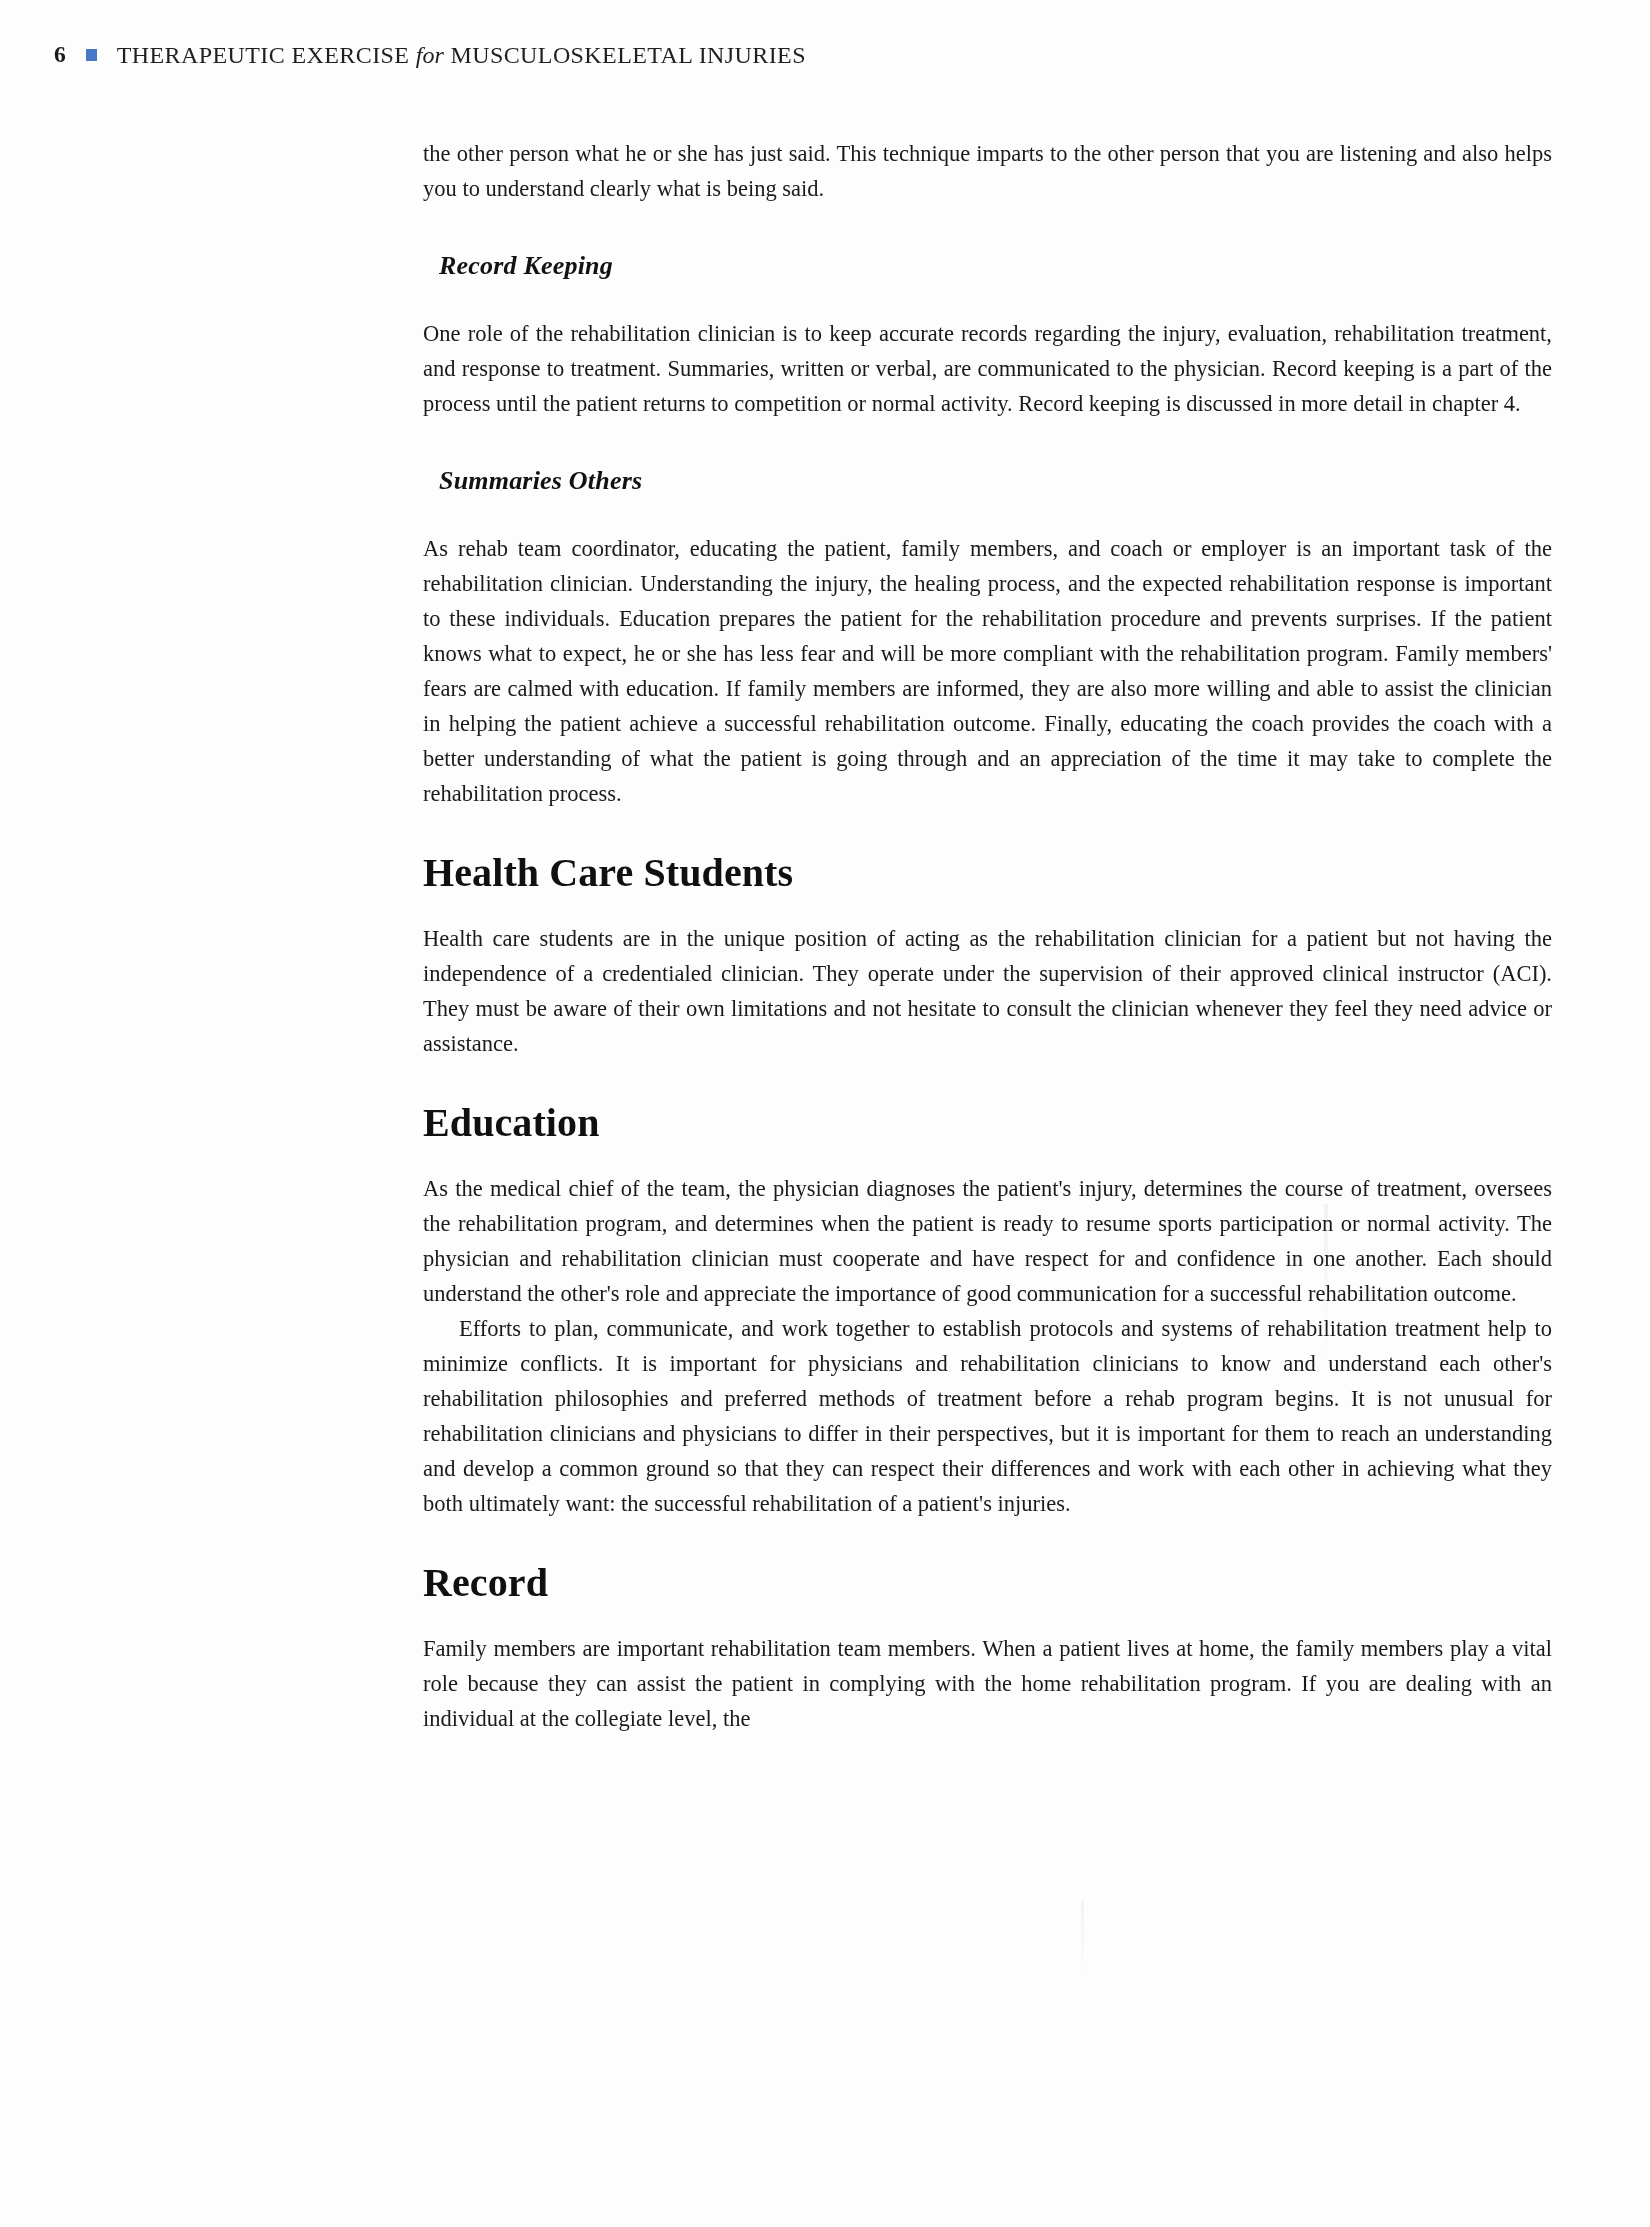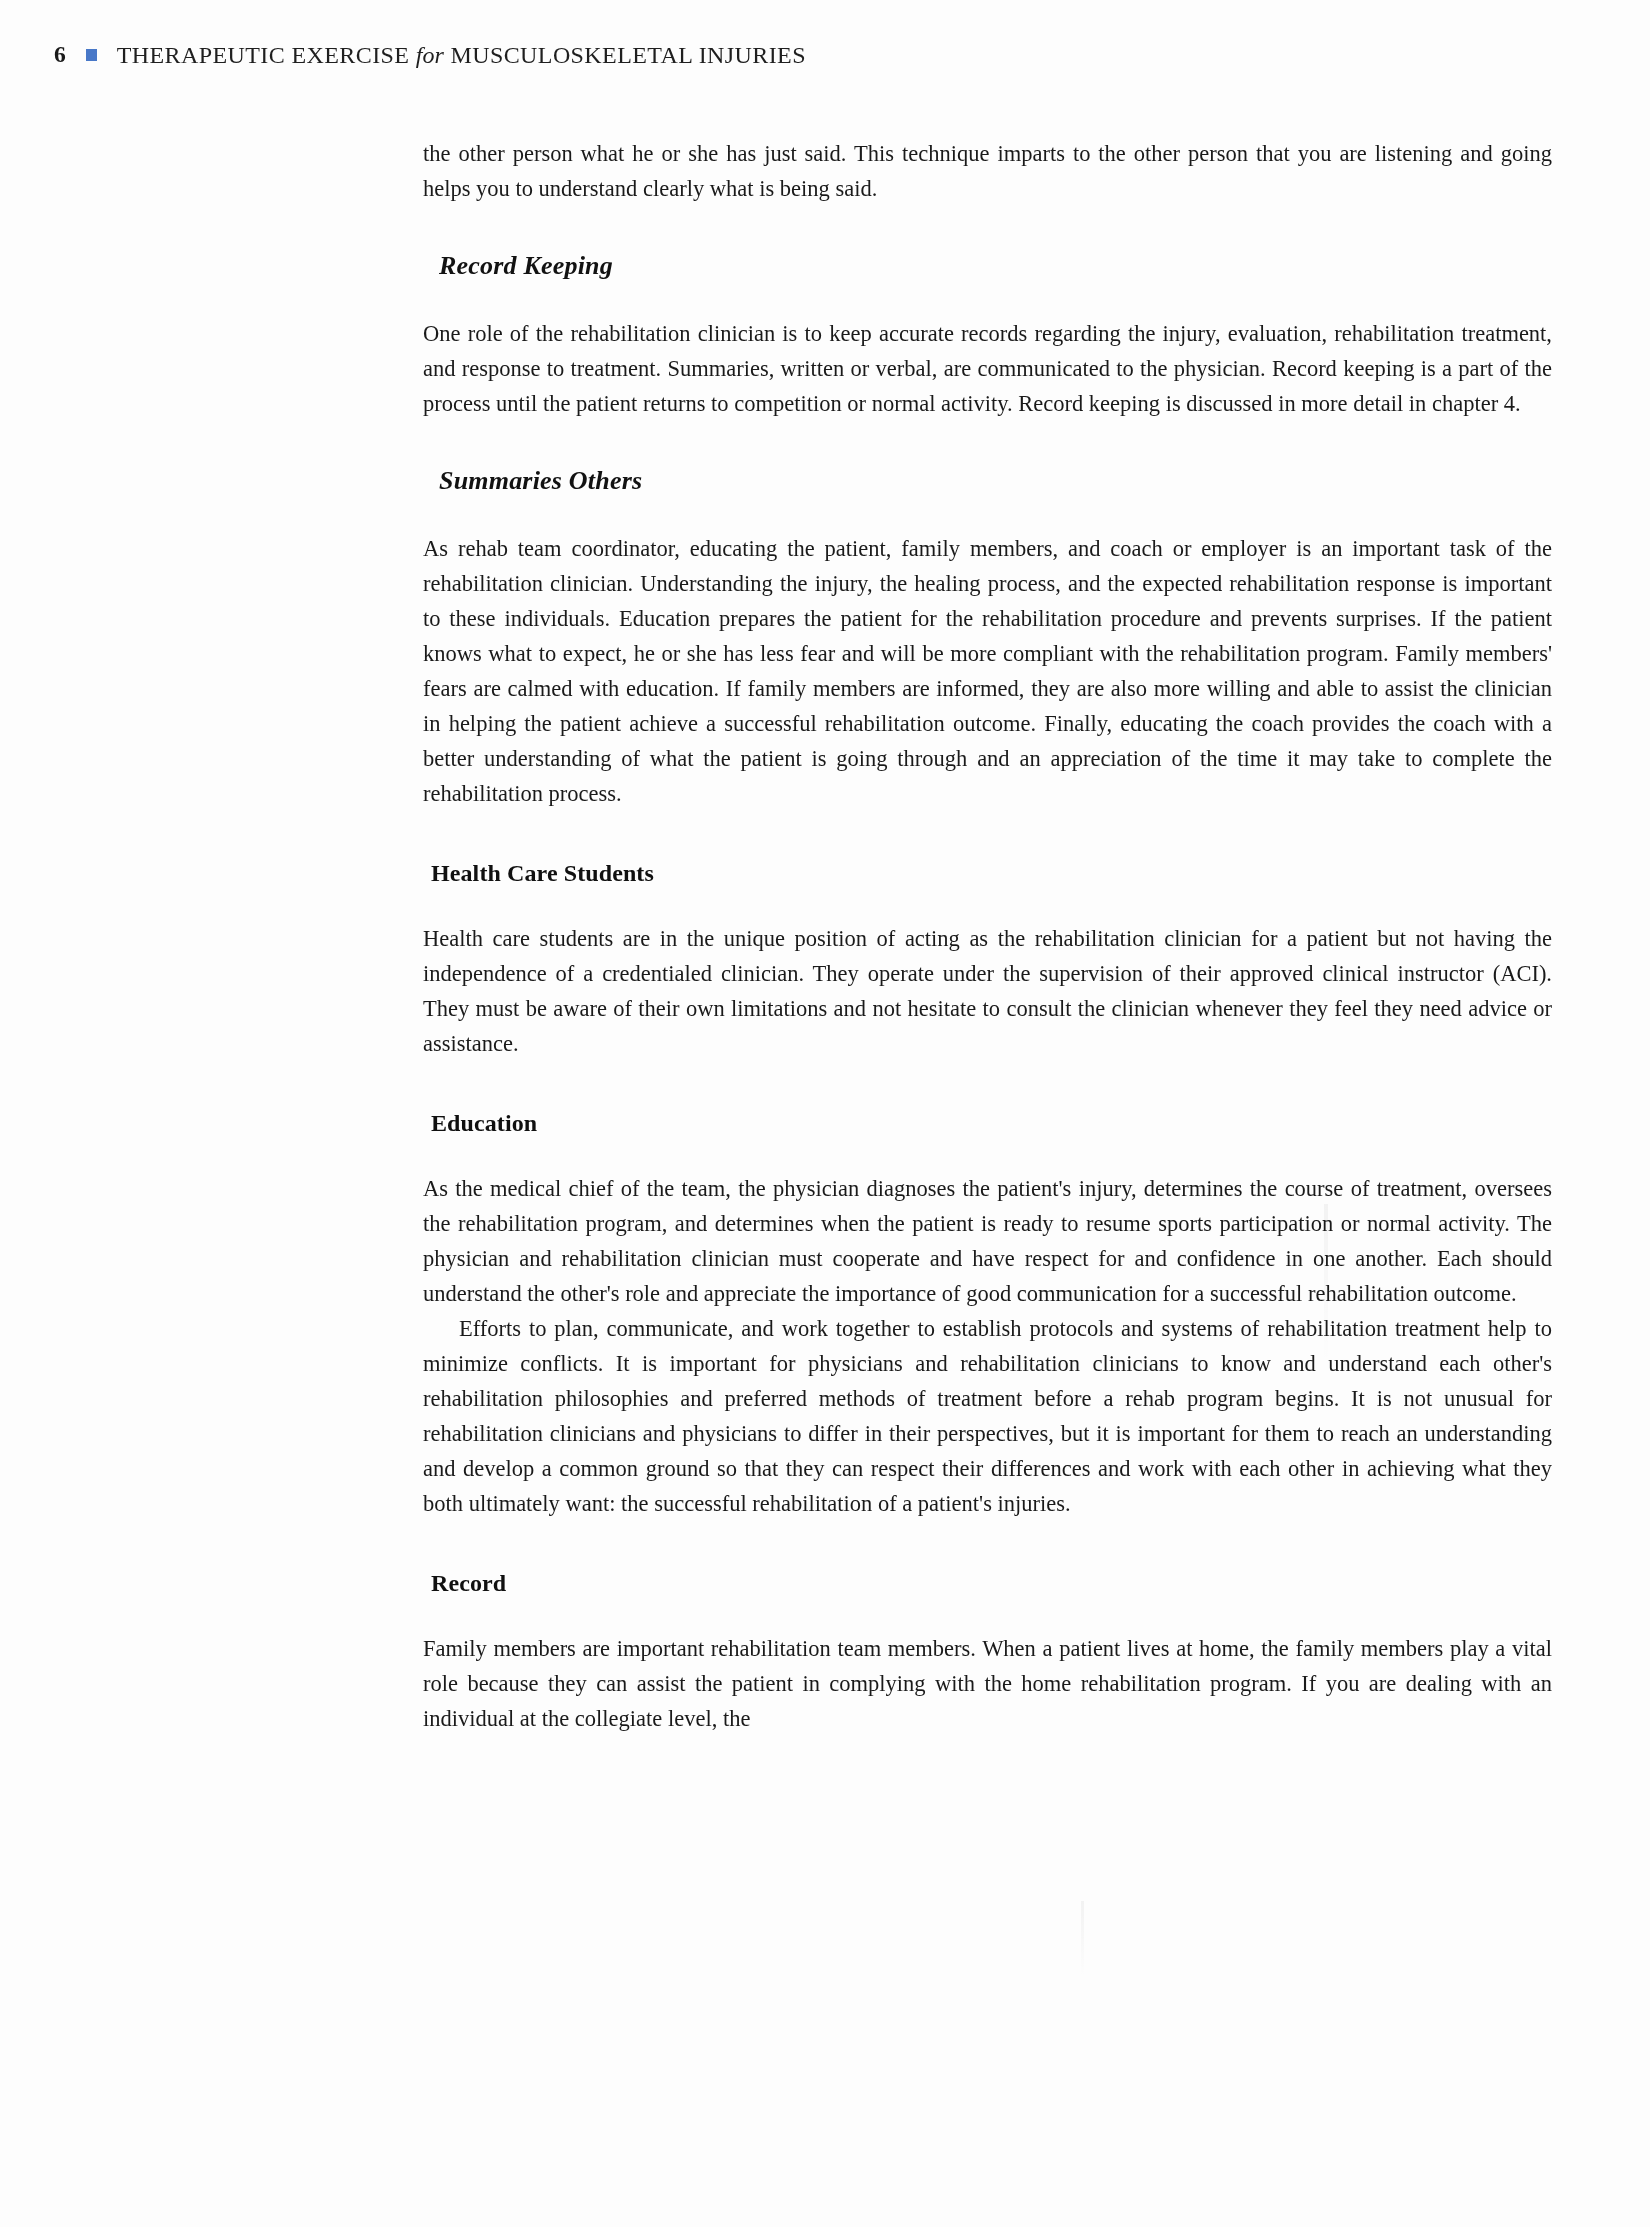--- a/index.html
+++ b/index.html
@@ -88,22 +88,22 @@
     font-size: 26px;
     line-height: 1;
     font-weight: bold;
     font-style: italic;
     color: #121212;
     letter-spacing: 0.2px;
   }
 
   
   h2.sectionhead {
-    margin: 8px;
-    font-size: 24px;
+    margin: 0;
+    font-size: 40px;
     line-height: 1;
     font-weight: bold;
     color: #101010;
     letter-spacing: 0.1px;
   }
 
   
   .sp-subhead-before { height: 31px; }
   .sp-subhead-after  { height: 21px; }
   .sp-section-before { height: 42px; }
@@ -125,21 +125,21 @@
   <div class="scan-streak" style="left:1081px; top:1901px; width:2.8px; height:76px;"></div>
 
   <div class="running-head">
     <span class="folio">6</span>
     <span class="head-square" style="background: rgb(72, 120, 200);"></span>
     <span class="head-title"><span>THERAPEUTIC EXERCISE </span><span class="for-word">for</span><span> MUSCULOSKELETAL INJURIES</span></span>
   </div>
 
   <div class="column">
 
-    <p class="body">the other person what he or she has just said. This technique imparts to the other person that you are listening and going helps you to understand clearly what is being said.</p>
+    <p class="body">the other person what he or she has just said. This technique imparts to the other person that you are listening and also helps you to understand clearly what is being said.</p>
 
     <div class="sp-subhead-before"></div>
     <h3 class="subhead">Record Keeping</h3>
     <div class="sp-subhead-after"></div>
 
     <p class="body">One role of the rehabilitation clinician is to keep accurate records regarding the injury, evaluation, rehabilitation treatment, and response to treatment. Summaries, written or verbal, are communicated to the physician. Record keeping is a part of the process until the patient returns to competition or normal activity. Record keeping is discussed in more detail in chapter 4.</p>
 
     <div class="sp-subhead-before"></div>
     <h3 class="subhead">Summaries Others</h3>
     <div class="sp-subhead-after"></div>

